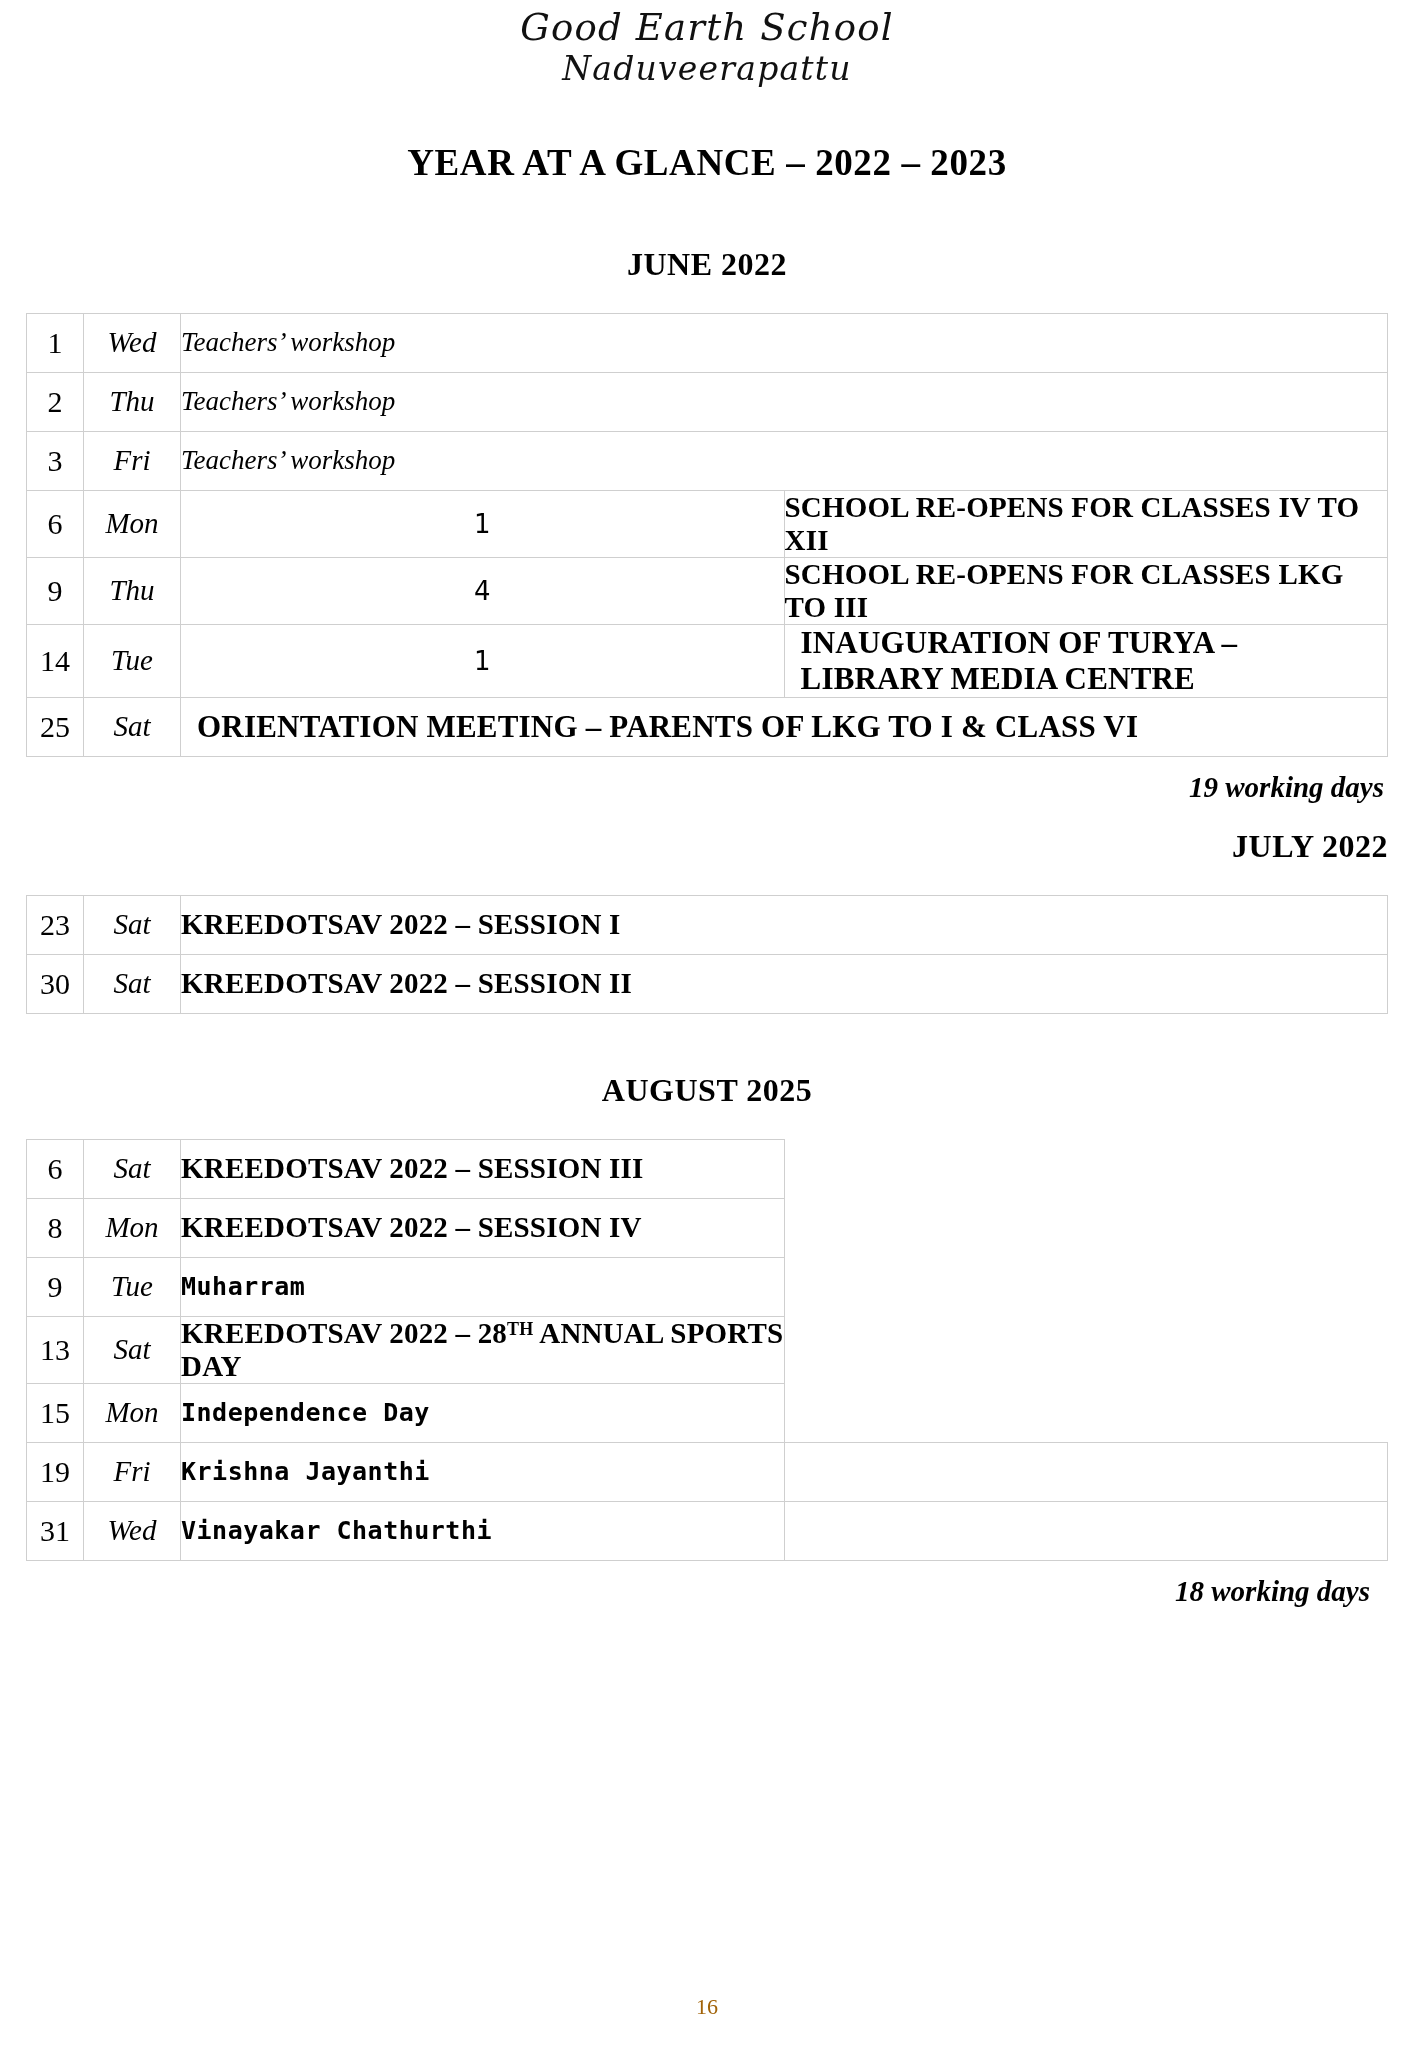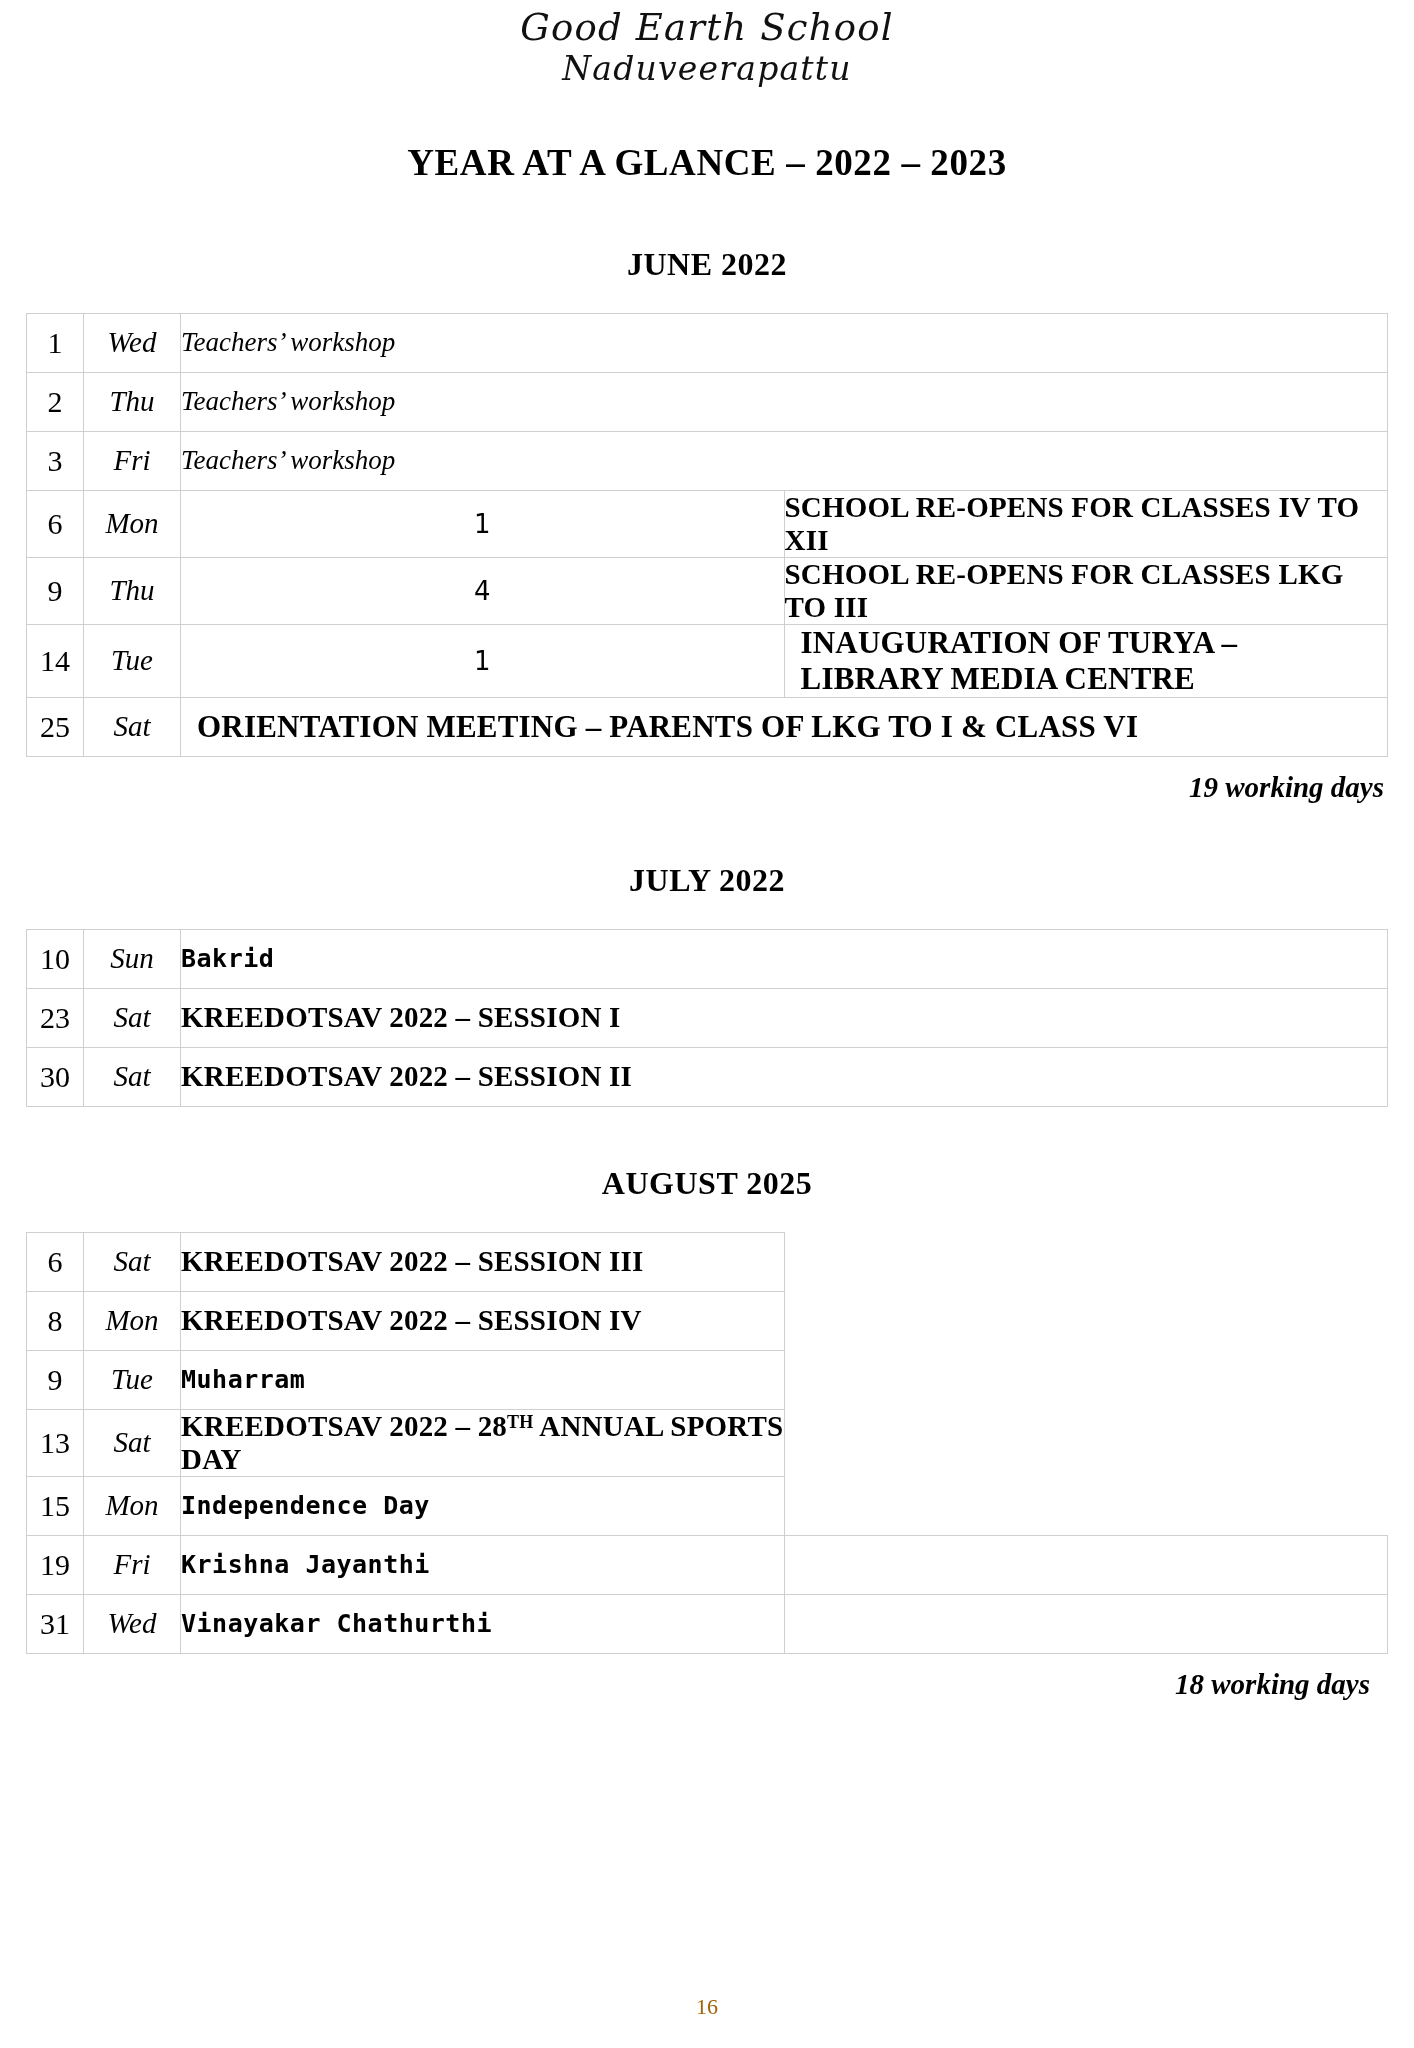--- a/index.html
+++ b/index.html
@@ -57,21 +57,21 @@
 
   
   .month-heading {
     text-align: center;
     font-family: "Liberation Serif", serif;
     font-weight: bold;
     font-size: 32px;
     letter-spacing: 0.5px;
   }
   .month-heading.june    { margin-top: 62px; }
-  .month-heading.july    { margin-top: 58px; }
+  .month-heading.july    { margin-top: 24px; text-align: right; }
   .month-heading.august  { margin-top: 58px; }
 
   
   table.cal {
     border-collapse: collapse;
     width: 100%;
     table-layout: fixed;
     margin-top: 30px;
   }
   table.cal td {
@@ -223,25 +223,20 @@
           <td class="c-event center-ish" colspan="2"><span class="ev-caps big">ORIENTATION MEETING – PARENTS OF LKG TO I &amp; CLASS VI</span></td>
         </tr>
       </tbody>
   </table>
   <div class="working-days june">19 working days</div>
 
   <div class="month-heading july">JULY 2022</div>
   <table class="cal">
     <tbody id="body-1">
         <tr>
-          <td class="c-date">10</td>
-          <td class="c-day">Sun</td>
-          <td class="c-event"><span class="ev-holiday">Bakrid</span></td>
-        </tr>
-        <tr>
           <td class="c-date">23</td>
           <td class="c-day">Sat</td>
           <td class="c-event"><span class="ev-caps">KREEDOTSAV 2022 – SESSION I</span></td>
         </tr>
         <tr>
           <td class="c-date">30</td>
           <td class="c-day">Sat</td>
           <td class="c-event"><span class="ev-caps">KREEDOTSAV 2022 – SESSION II</span></td>
         </tr>
       </tbody>

